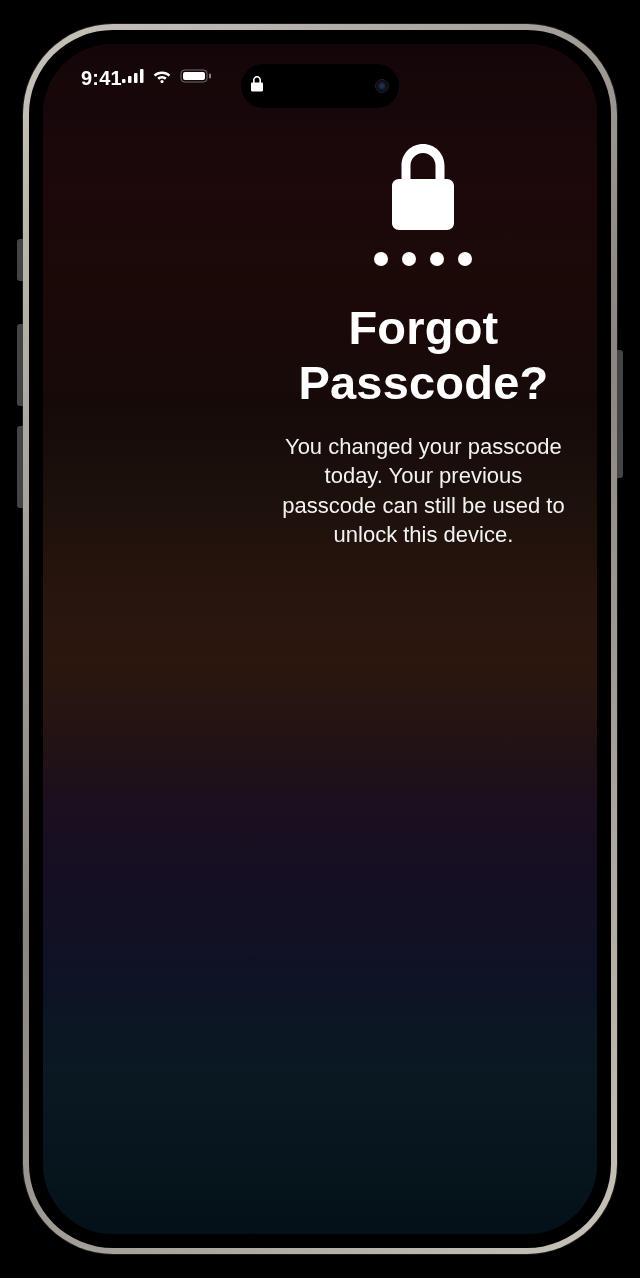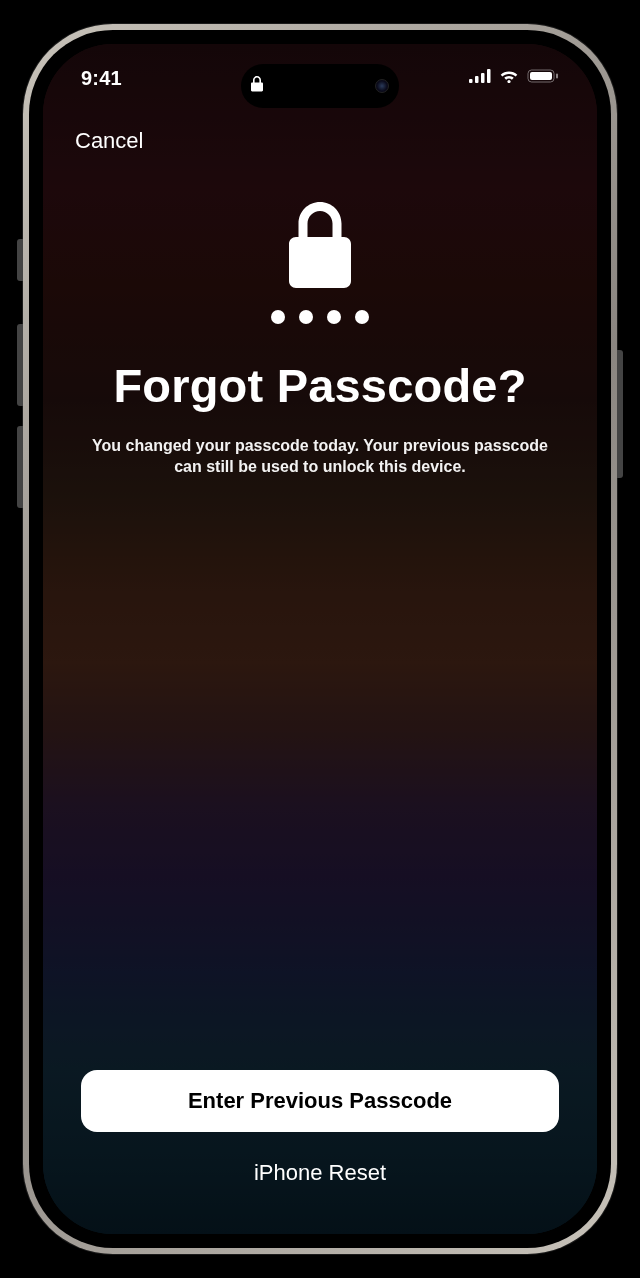--- a/index.html
+++ b/index.html
@@ -83,21 +83,21 @@
         #542c1c 46%,
         #5c3020 52%,
         #4a2828 58%,
         #3a2242 64%,
         #2e1f4a 70%,
         #1f2850 78%,
         #163548 86%,
         #0f2d3e 94%,
         #0a2332 100%);
       display: flex;
-      flex-direction: column;
+      flex-direction: row;
     }
     .dark-overlay {
       position: absolute;
       inset: 0;
       background: rgba(0,0,0,0.52);
       z-index: 0;
     }
     .status-bar {
       position: relative;
       z-index: 2;
@@ -187,23 +187,23 @@
       background: #fff;
       border-radius: 50%;
     }
     .title {
       font-size: 47px;
       font-weight: 700;
       letter-spacing: 0.2px;
       margin-bottom: 22px;
     }
     .subtitle {
-      font-size: 16px;
+      font-size: 22px;
       line-height: 1.34;
-      font-weight: 700;
+      font-weight: 400;
       color: rgba(255,255,255,0.95);
       max-width: 460px;
       margin-bottom: 26px;
     }
     .support-link {
       font-size: 21px;
       color: rgba(180,180,190,0.45);
     }
     .spacer {
       flex: 1;
@@ -302,20 +302,16 @@
               <div class="dot"></div>
               <div class="dot"></div>
             </div>
           </div>
           <h1 class="title">Forgot Passcode?</h1>
           <p class="subtitle">You changed your passcode today. Your previous passcode can still be used to unlock this device.</p>
         </div>
 
         <div class="spacer"></div>
 
-        <div class="bottom-buttons">
-          <button class="primary-btn">Enter Previous Passcode</button>
-          <button class="secondary-btn">iPhone Reset</button>
-        </div>
       </div>
     </div>
   </div>
 </div>
 
 </body></html>

